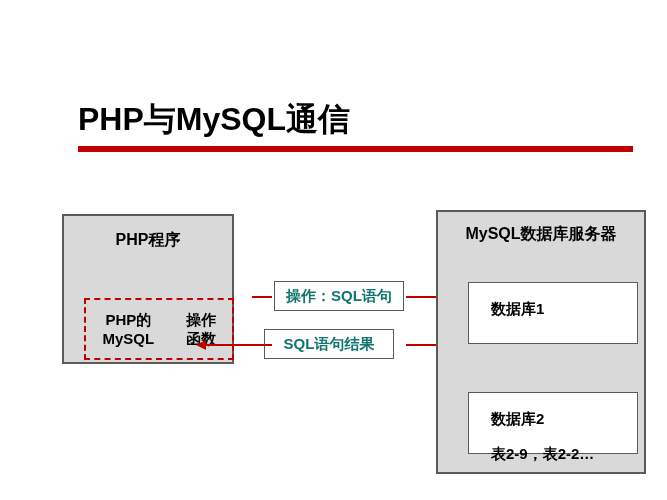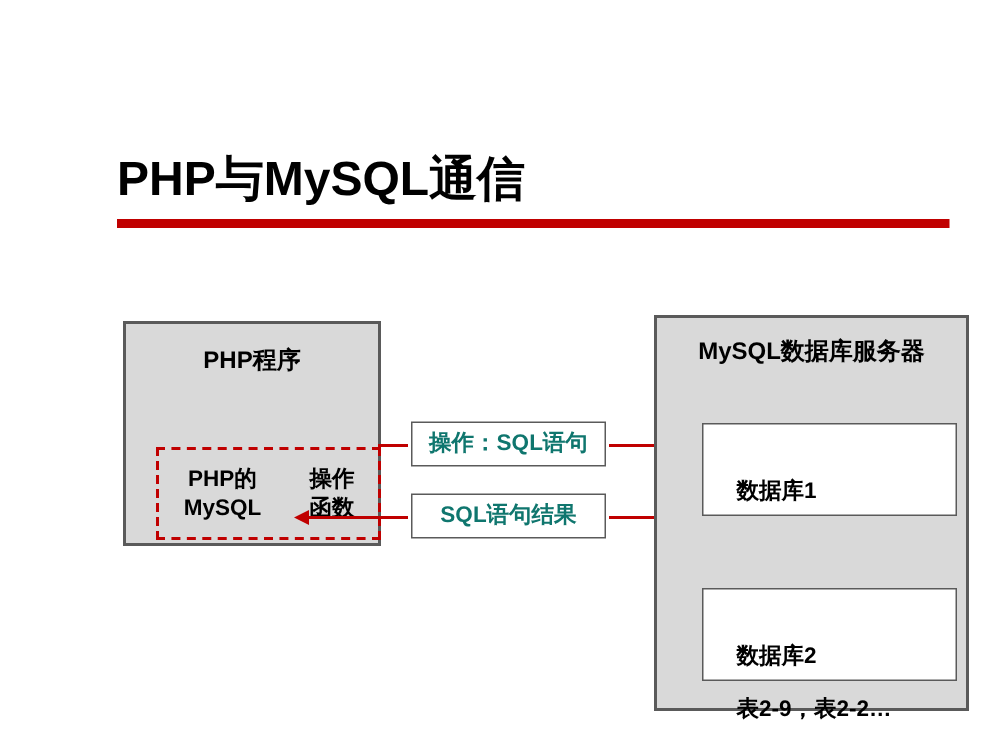--- a/index.html
+++ b/index.html
@@ -22,21 +22,21 @@
       position: absolute;
       top: 110px;
       left: 42px;
       width: 555px;
       height: 6px;
       background: #c00000;
     }
     .left-box {
       position: absolute;
       top: 178px;
-      left: 46px;
+      left: 26px;
       width: 172px;
       height: 150px;
       background: #d9d9d9;
       border: 2px solid #5a5a5a;
     }
     .left-box-title {
       text-align: center;
       font-size: 16px;
       font-weight: bold;
       color: #000;
@@ -88,21 +88,21 @@
       color: #000;
       margin-top: 12px;
     }
     .db-box {
       position: absolute;
       left: 18px;
       width: 170px;
       height: 62px;
       background: #fff;
       border: 1.5px solid #5a5a5a;
-      padding: 22px 10px;
+      padding: 3px 10px;
     }
     .db-line {
       font-size: 15px;
       font-weight: bold;
       color: #000;
       line-height: 1.5;
     }
     .arrow {
       position: absolute;
       height: 2px;
@@ -138,21 +138,21 @@
     <div class="inner-line">操作函数</div>
   </div>
 </div>
 
 <div class="arrow" style="top:260px; left:216px; width:20px;"></div>
 <div class="middle-box" style="top:245px; left:238px;">操作：SQL语句</div>
 <div class="arrow" style="top:260px; left:370px; width:45px;"></div>
 <div class="arrow-head-right" style="top:256px; left:415px;"></div>
 
 <div class="arrow" style="top:308px; left:370px; width:55px;"></div>
-<div class="middle-box" style="top:293px; left:238px;">SQL语句结果</div>
+<div class="middle-box" style="top:293px; left:228px;">SQL语句结果</div>
 <div class="arrow" style="top:308px; left:170px; width:66px;"></div>
 <div class="arrow-head-left" style="top:304px; left:160px;"></div>
 
 <div class="right-box">
   <div class="right-box-title">MySQL数据库服务器</div>
   <div class="db-box" style="top:58px;">
     <div class="db-line">数据库1</div>
   </div>
   <div class="db-box" style="top:168px;">
     <div class="db-line">数据库2</div>

